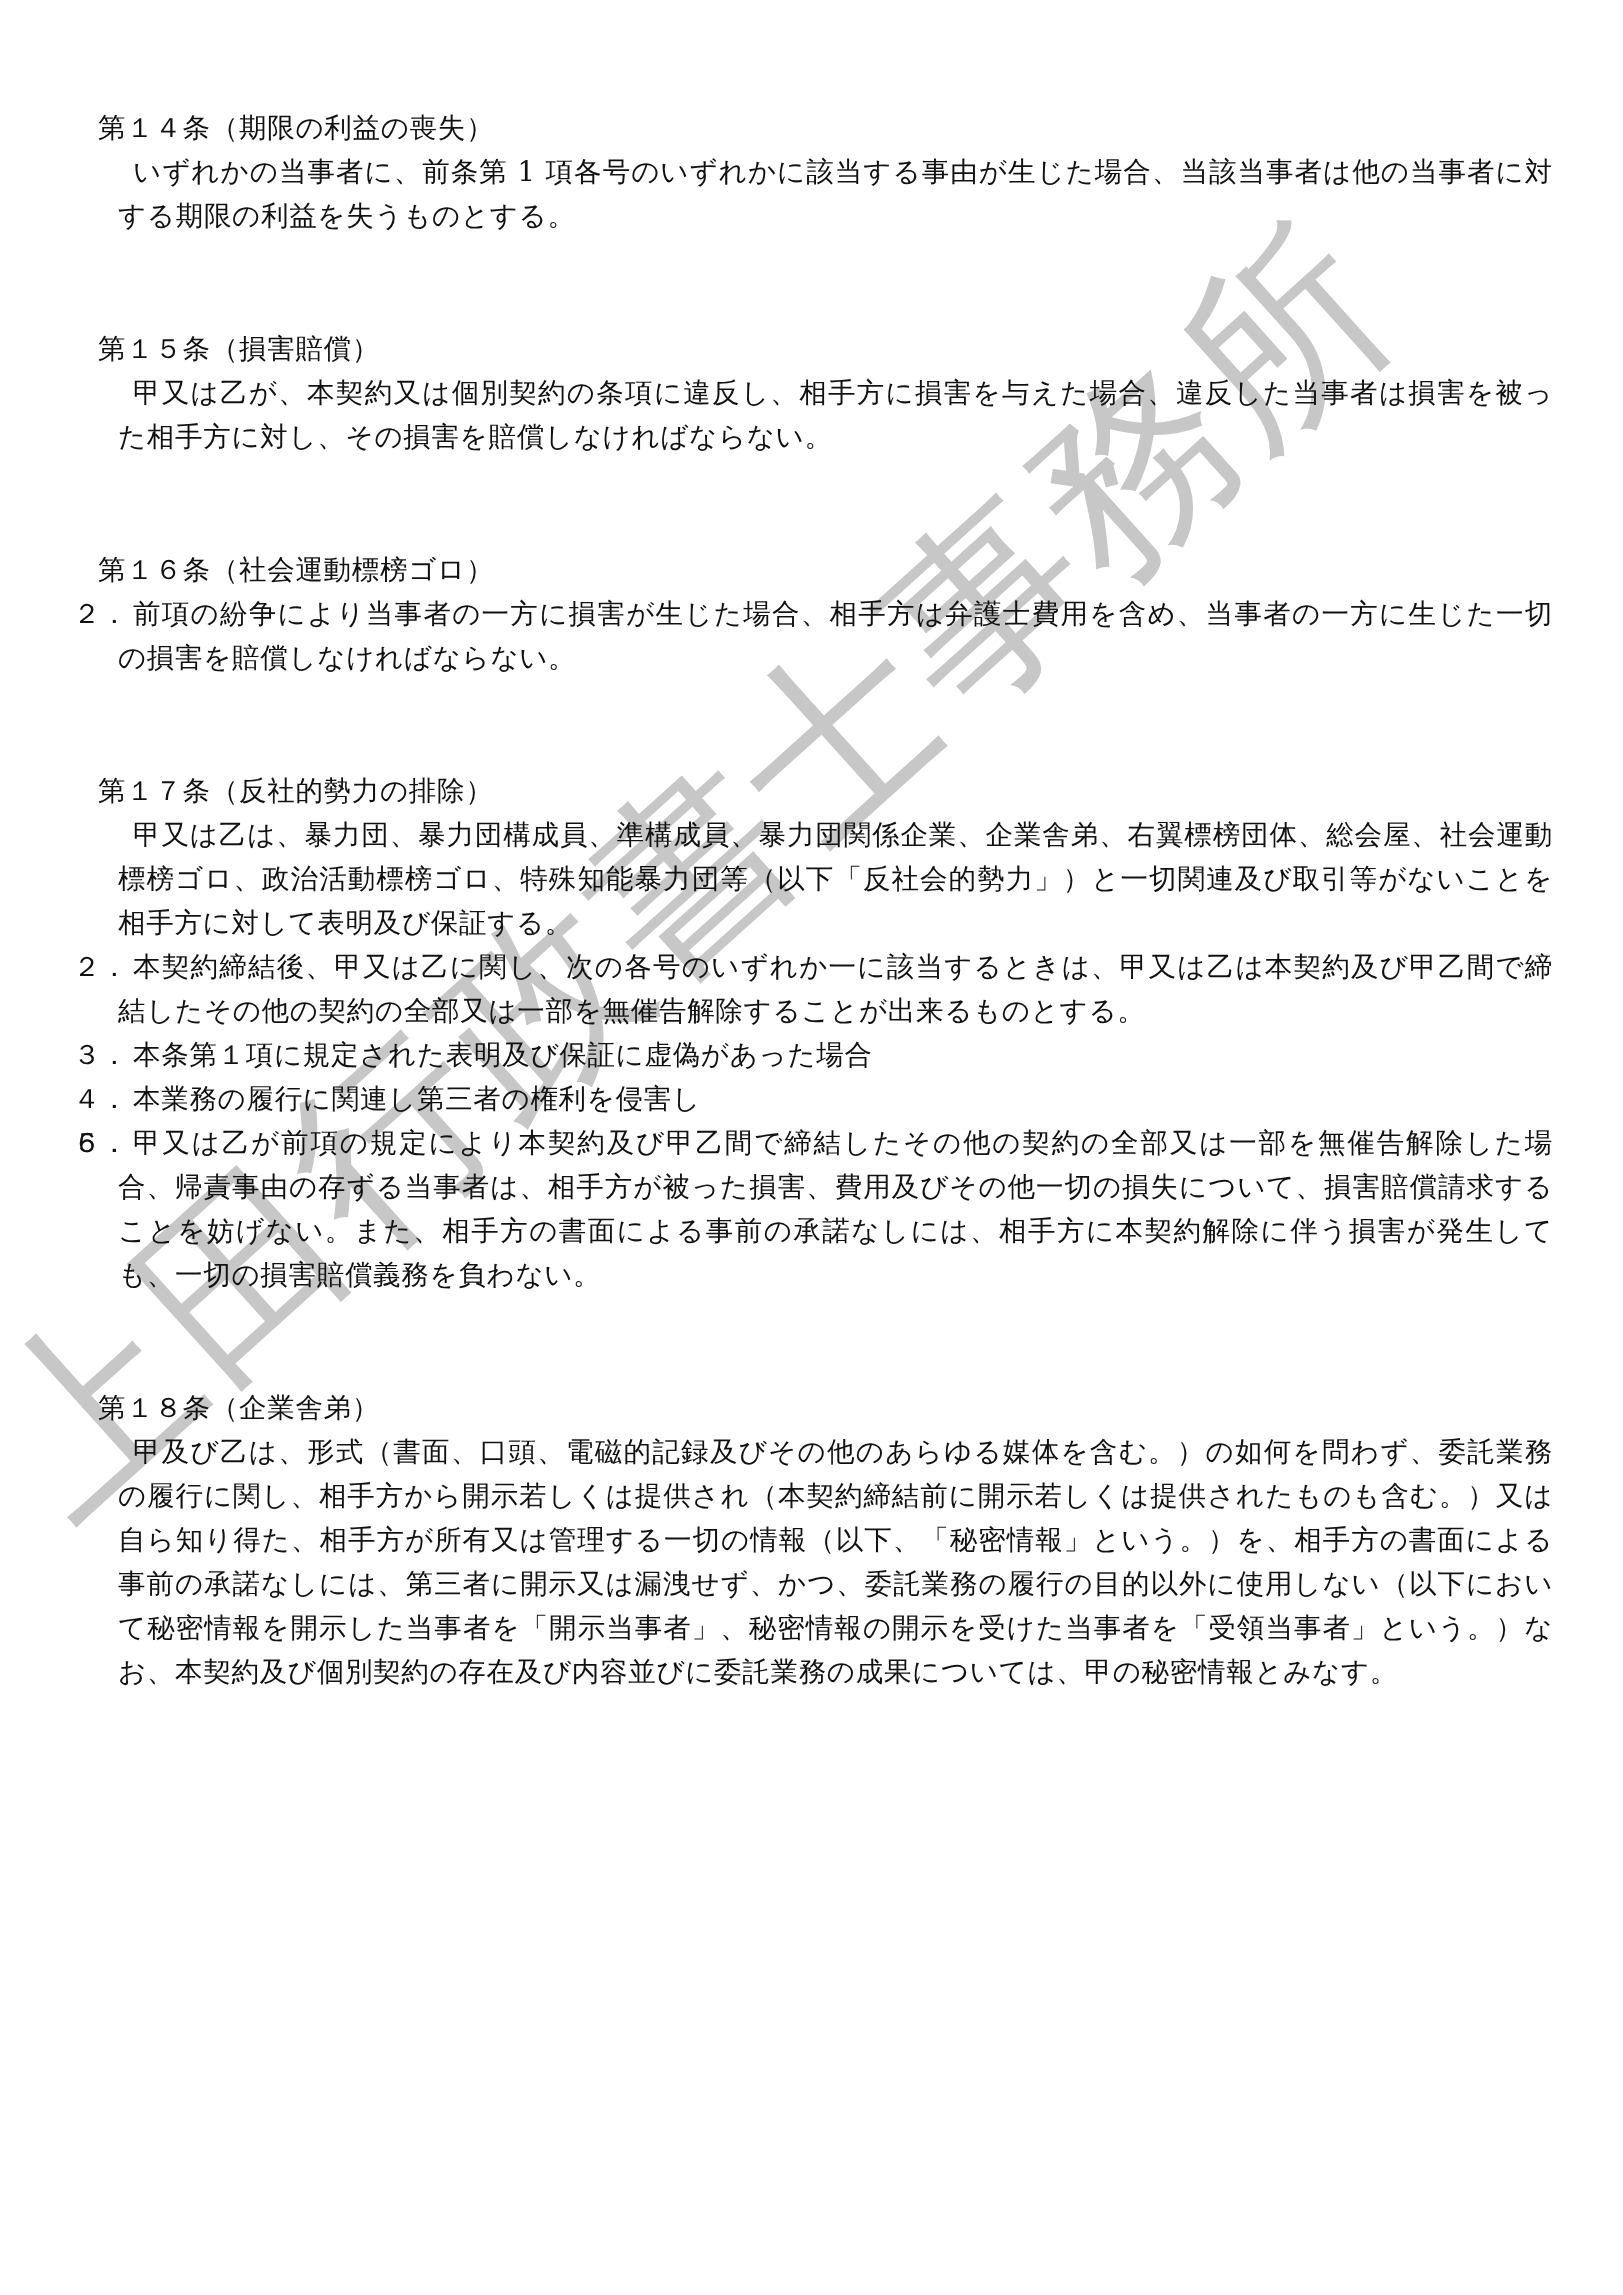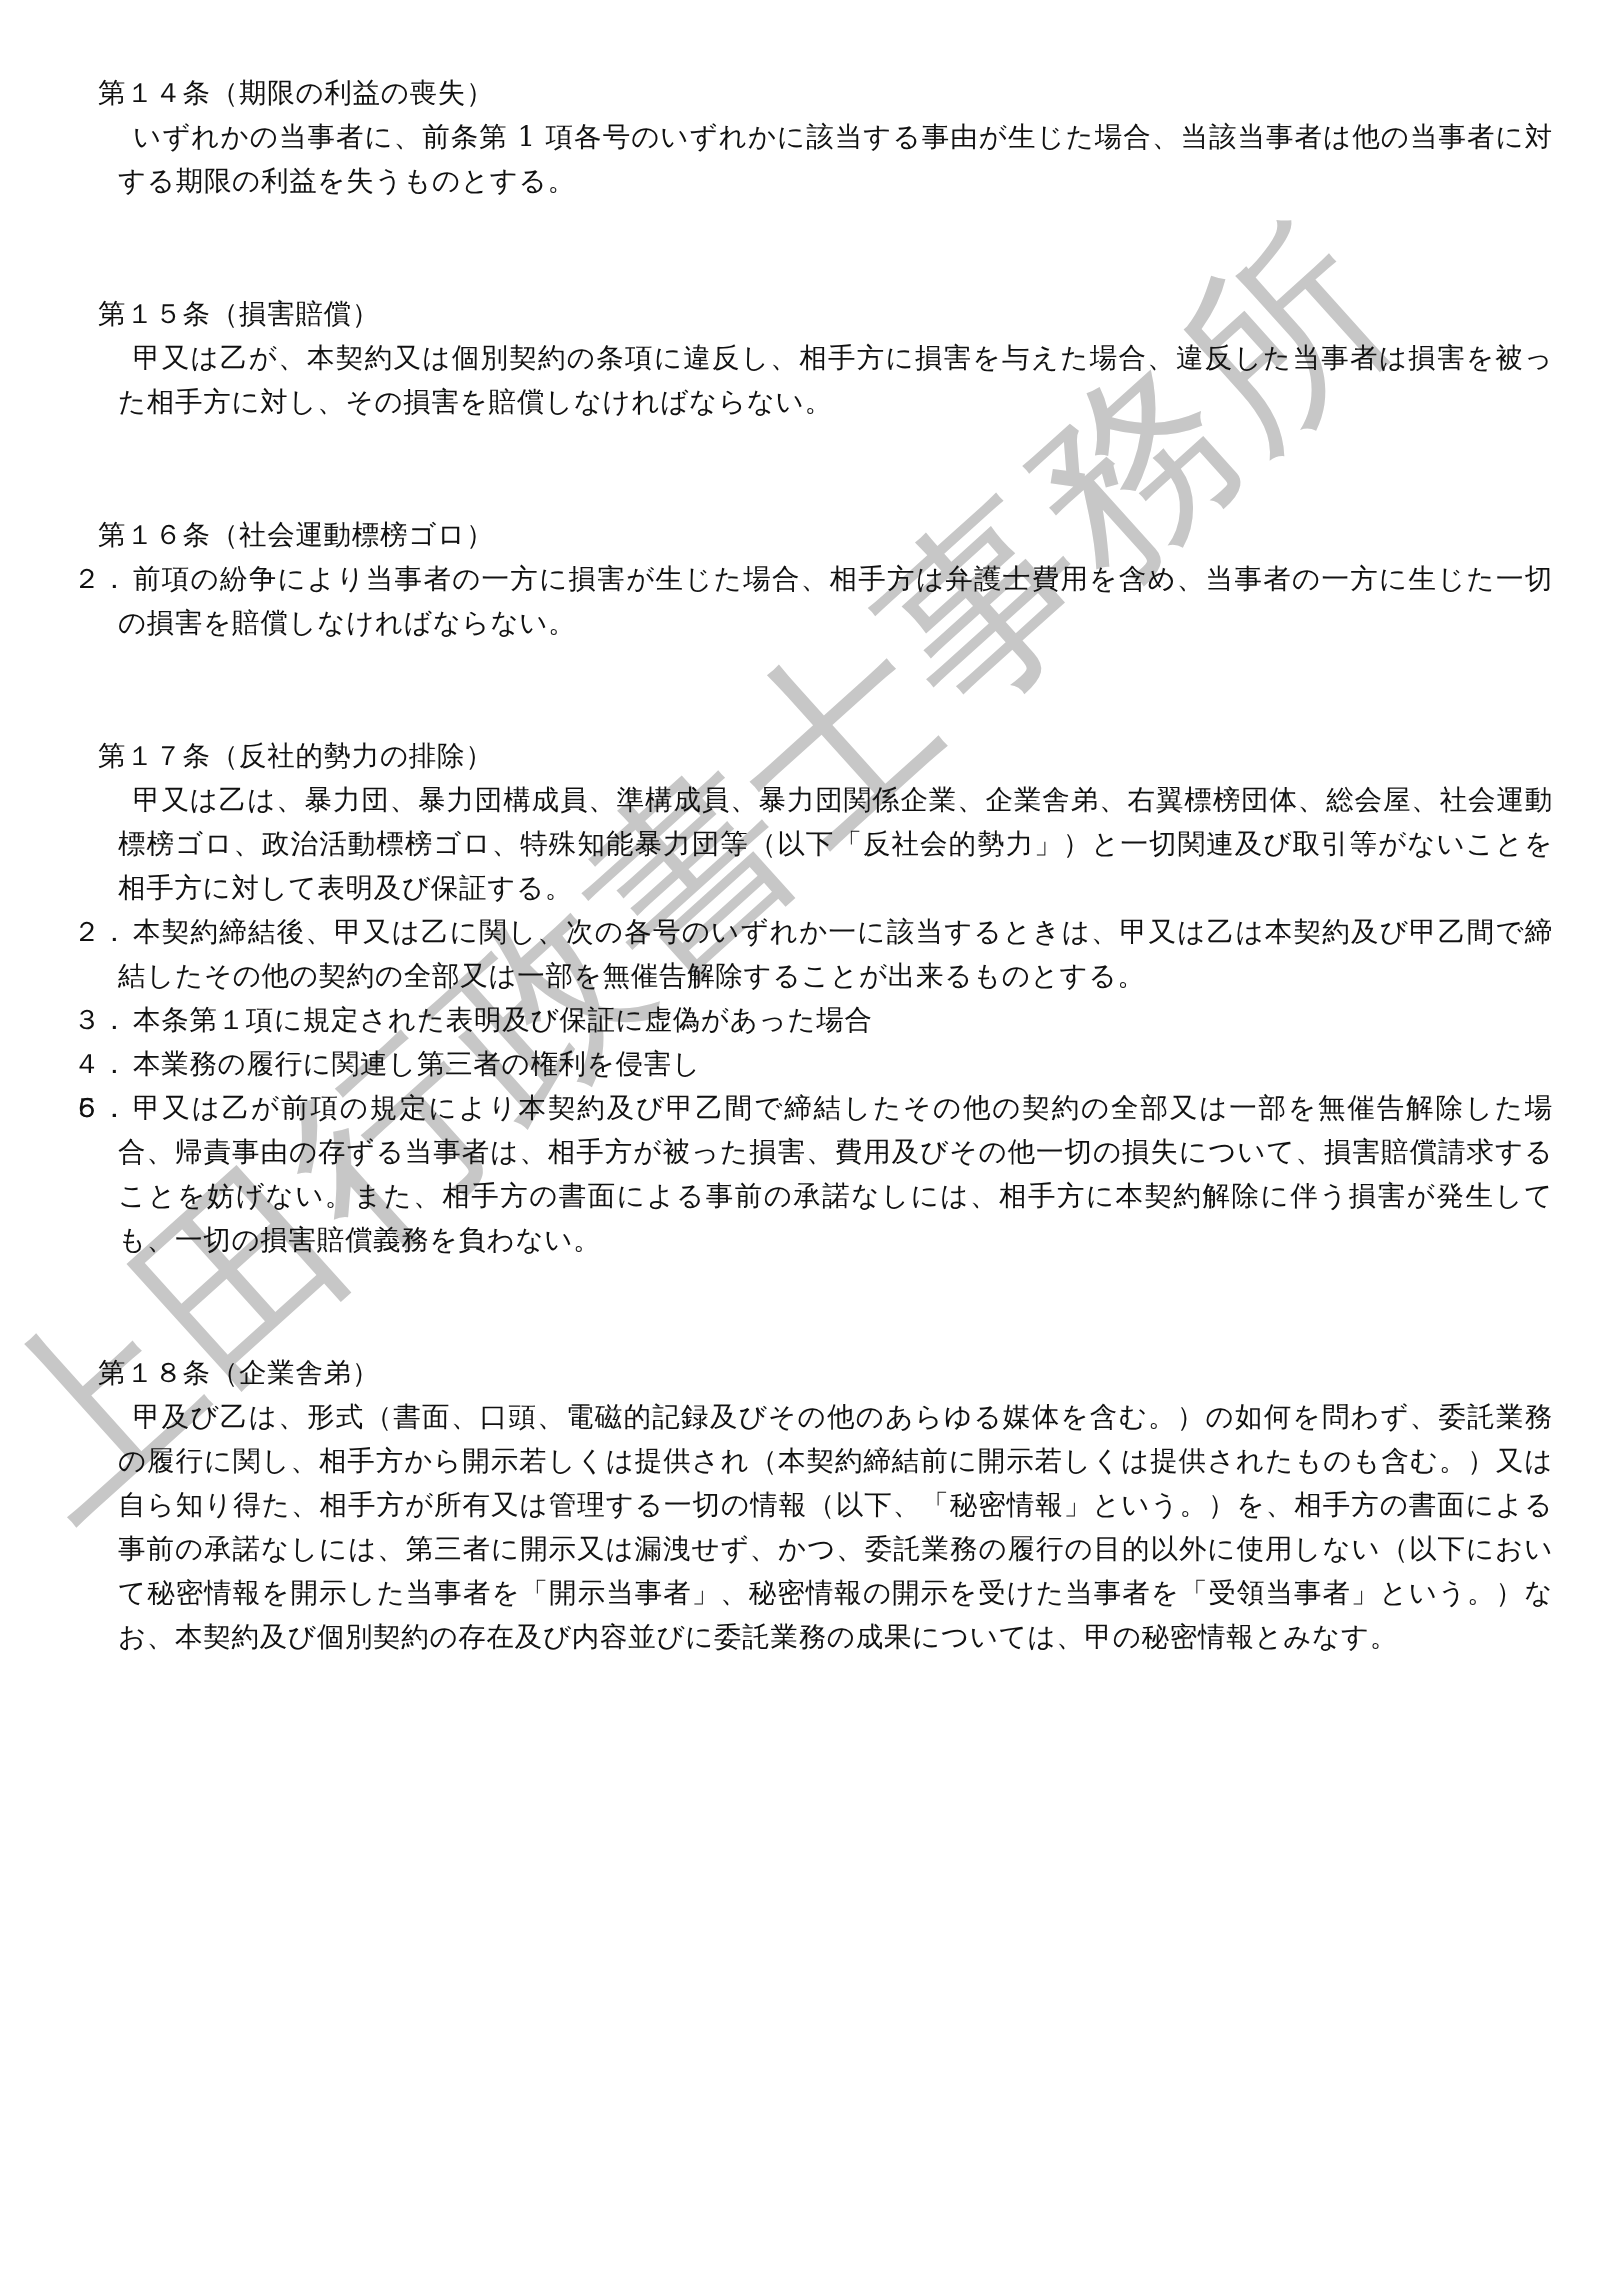--- a/index.html
+++ b/index.html
@@ -33,21 +33,21 @@
     transform: rotate(-42deg);
     transform-origin: center center;
     text-align: center;
     white-space: nowrap;
     z-index: 0;
     user-select: none;
   }
   .content {
     position: relative;
     z-index: 1;
-    padding-top: 70px;
+    padding-top: 105px;
   }
   .art-title {
     margin: 89px 98px 0 98px;
     font-size: 27.5px;
     line-height: 44px;
     font-weight: normal;
     letter-spacing: 0.7px;
   }
   .content > section:first-child .art-title {
     margin-top: 0;

